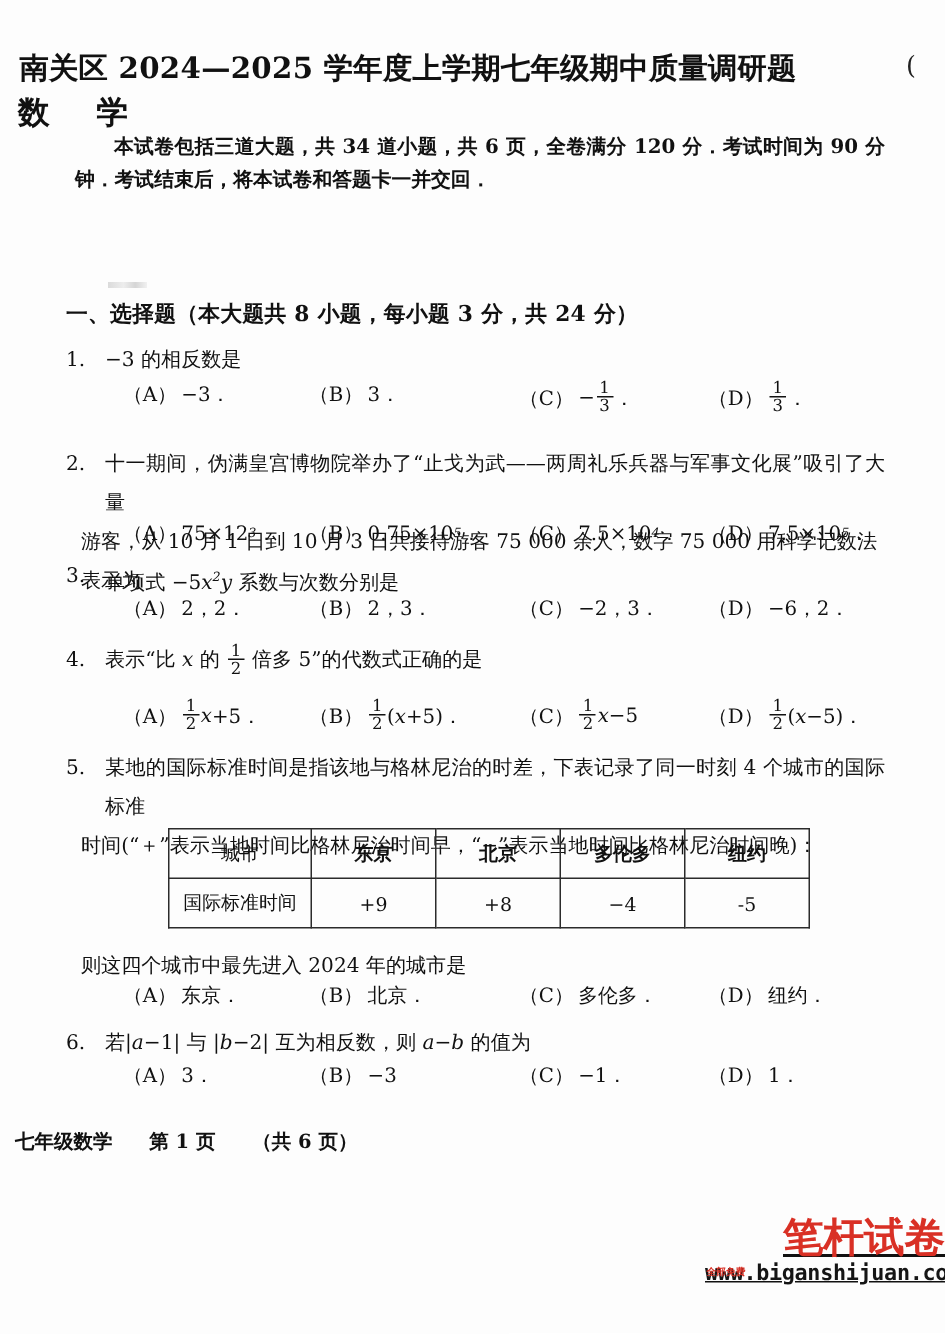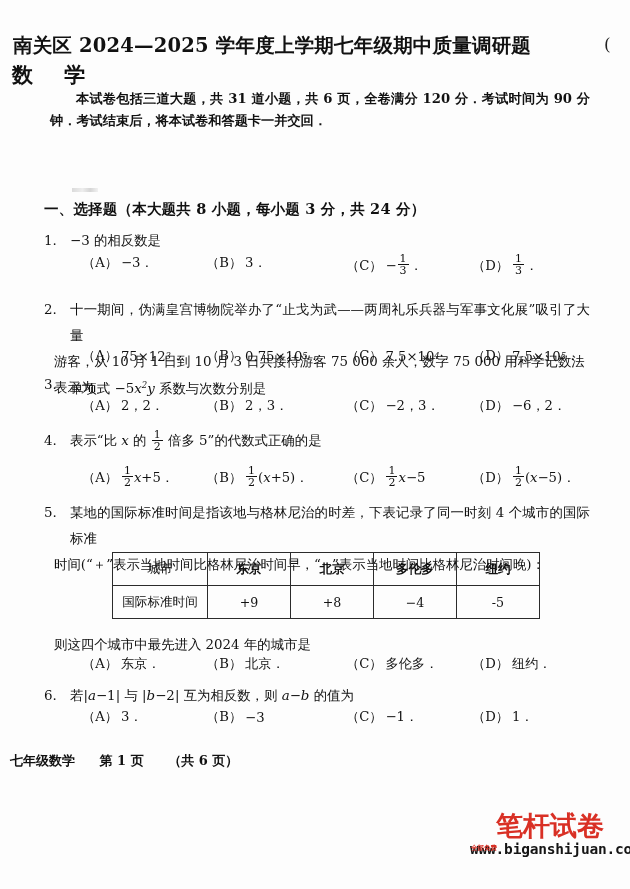--- a/index.html
+++ b/index.html
@@ -185,21 +185,22 @@
     font-family: "DejaVu Serif", "Liberation Serif", serif;
   }
   .footer span { margin: 0 10px; }
 
   
   .watermark {
     position: absolute;
     left: 470px;
     top: 812px;
     width: 160px;
-    text-align: center;
+    text-align: right;
+    text-decoration: underline;
   }
   .wm-cn {
     font-size: 27px;
     font-weight: bold;
     color: #d93025;
     letter-spacing: 0px;
     line-height: 28px;
     font-family: "DejaVu Sans", "Liberation Sans", sans-serif;
   }
   .wm-url {
@@ -223,21 +224,21 @@
   }
 </style>
 </head>
 <body>
 
 <div class="page">
 
   <div class="doc-title">南关区 2024—2025 学年度上学期七年级期中质量调研题</div>
   <div class="subject-title">数 学</div>
   <div class="corner-mark">(</div>
-  <div class="instructions">本试卷包括三道大题，共 31 道小题，共 6 页，全卷满分 120 分．考试时间为 90 分钟．考试结束后，将本试卷和答题卡一并交回．</div>
+  <div class="instructions">本试卷包括三道大题，共 34 道小题，共 6 页，全卷满分 120 分．考试时间为 90 分钟．考试结束后，将本试卷和答题卡一并交回．</div>
 
   <div class="scan-smudge"></div>
 
   <div class="section-head" style="top:200px">一、选择题（本大题共 8 小题，每小题 3 分，共 24 分）</div>
 
   <div class="q" style="top:228px">
     <div class="q-line">
       <div class="q-num">1.</div>
       <div class="q-body">−3 的相反数是</div>
     </div>

